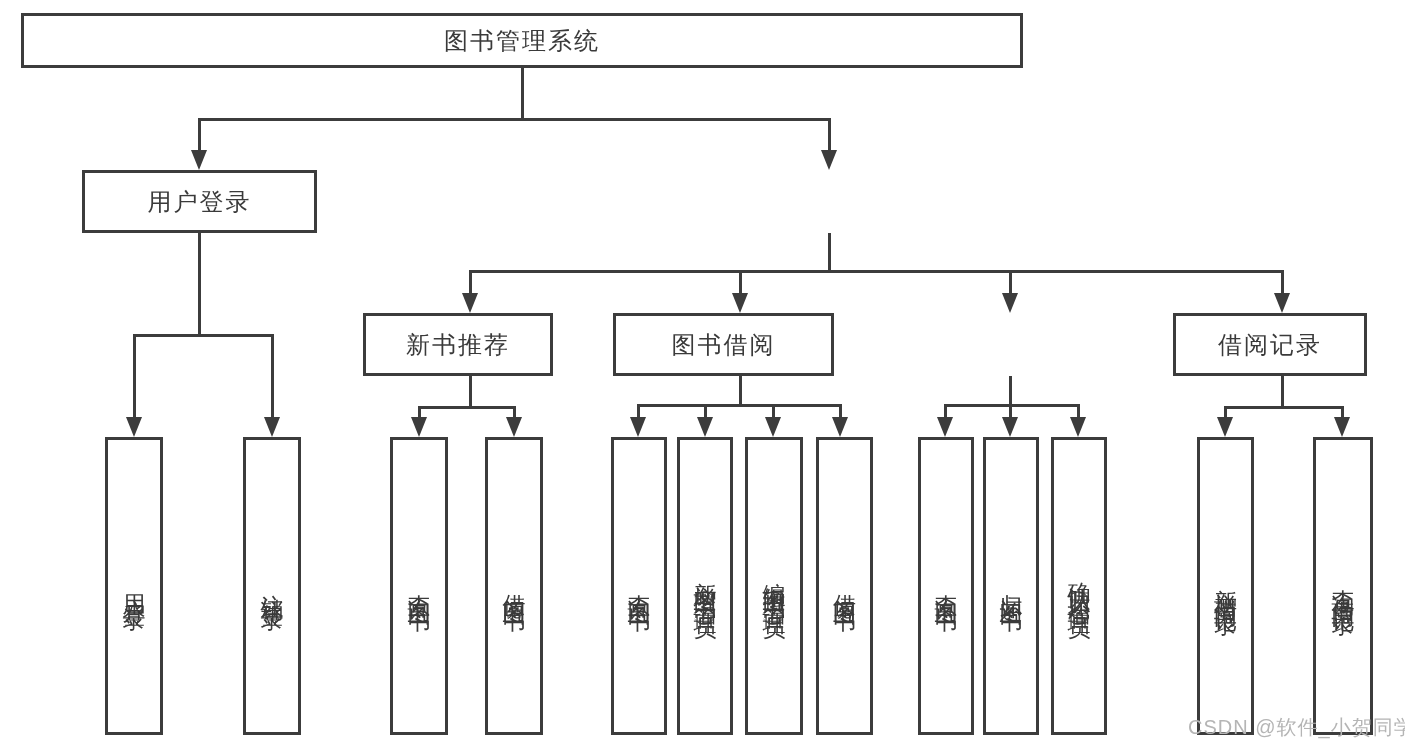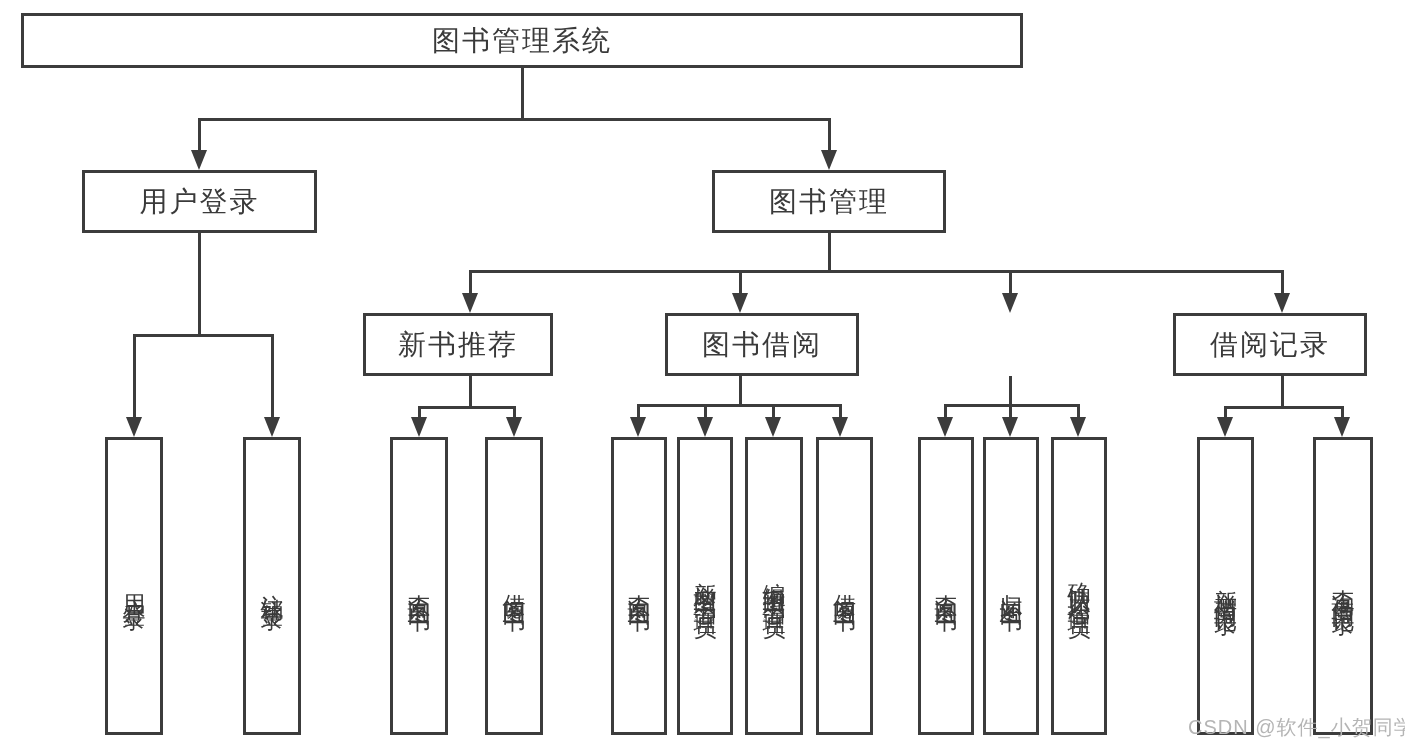--- a/index.html
+++ b/index.html
@@ -14,38 +14,38 @@
     position:absolute;
     box-sizing:border-box;
     border:3px solid #3c3c3c;
     background:#ffffff;
     display:flex;
     align-items:center;
     justify-content:center;
     color:#3a3a3a;
   }
   .node.h span{
-    font-size:28px;
+    font-size:24px;
     letter-spacing:2px;
     white-space:nowrap;
   }
   .n-root span{font-size:25px;}
   .node.vert span{
     writing-mode:vertical-rl;
     text-orientation:mixed;
     font-size:23px;
     letter-spacing:5px;
     line-height:1;
   }
   
   .n-root{left:21px;top:13px;width:1002px;height:55px;}
   .n-l2a{left:82px;top:170px;width:235px;height:63px;}
   .n-l2b{left:712px;top:170px;width:234px;height:63px;}
   .n-l3a{left:363px;top:313px;width:190px;height:63px;}
-  .n-l3b{left:665px;top:313px;width:194px;height:63px;}
+  .n-l3b{left:613px;top:313px;width:221px;height:63px;}
   .n-l3c{left:903px;top:313px;width:214px;height:63px;}
   .n-l3d{left:1173px;top:313px;width:194px;height:63px;}
   .leaf{top:437px;height:298px;}
   .n-g1a{left:105px;width:58px;}
   .n-g1b{left:243px;width:58px;}
   .n-g2a{left:390px;width:58px;}
   .n-g2b{left:485px;width:58px;}
   .n-g3a{left:611px;width:56px;}
   .n-g3b{left:677px;width:56px;}
   .n-g3c{left:745px;width:58px;}
@@ -80,23 +80,20 @@
 
 <div id="canvas">
 
   <div class="node h n-root">
     <span>图书管理系统</span>
   </div>
 
   <div class="node h n-l2a">
     <span>用户登录</span>
   </div>
-  <div class="node h n-l2b">
-    <span>图书管理</span>
-  </div>
 
   <div class="node h n-l3a">
     <span>新书推荐</span>
   </div>
   <div class="node h n-l3b">
     <span>图书借阅</span>
   </div>
   <div class="node h n-l3d">
     <span>借阅记录</span>
   </div>

